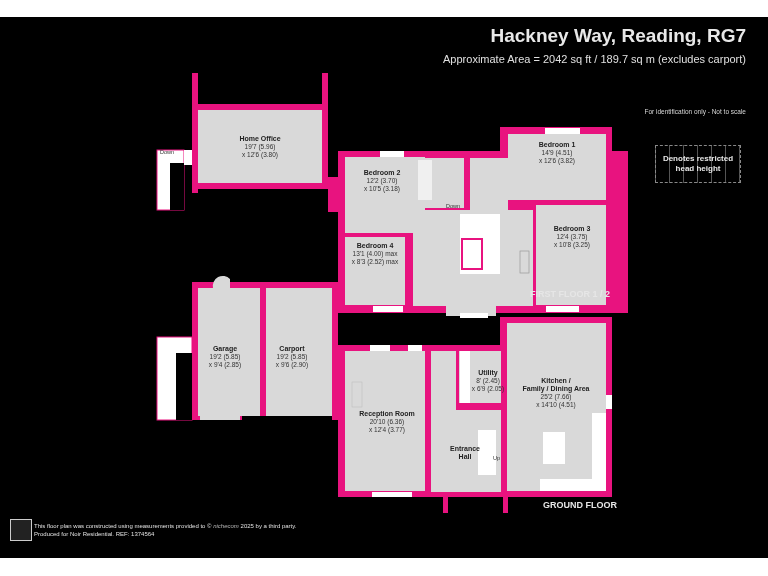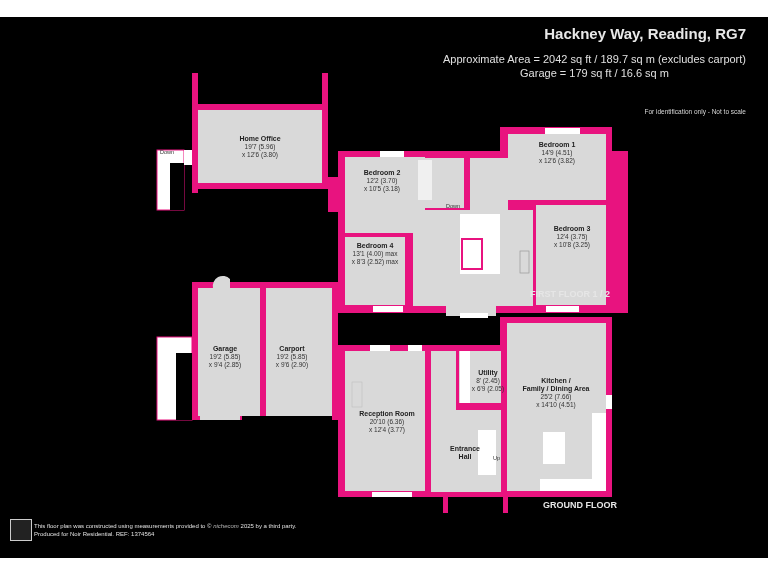--- a/index.html
+++ b/index.html
@@ -1,19 +1,19 @@
 <!DOCTYPE html>
 <html><head>
 <meta charset="utf-8">
 <style>
   html,body{margin:0;padding:0;background:#ffffff;}
   body{width:768px;height:576px;position:relative;overflow:hidden;font-family:"Liberation Sans",sans-serif;}
   .canvas{position:absolute;left:0;top:17px;width:768px;height:541px;background:#000;}
   .abs{position:absolute;}
-  .title{right:22px;top:8px;color:#e8e8e8;font-size:15px;font-weight:bold;white-space:nowrap;text-align:right;}
+  .title{right:22px;top:8px;color:#e8e8e8;font-size:19px;font-weight:bold;white-space:nowrap;text-align:right;}
   .area-lines{right:22px;top:36px;color:#e0e0e0;font-size:11px;line-height:13.5px;text-align:center;white-space:nowrap;}
   .ident{right:22px;top:91px;color:#d8d8d8;font-size:6.5px;text-align:right;white-space:nowrap;}
   .legend{left:655px;top:128px;width:84px;height:36px;border:1px dashed #888;color:#e8e8e8;font-size:8px;font-weight:bold;text-align:center;display:flex;flex-direction:column;justify-content:center;line-height:10px;
     background-image:linear-gradient(90deg,transparent 13px,#555 13px,#555 14px,transparent 14px);background-size:14px 100%;}
   .floor-label{color:#e6e6e6;font-size:9px;font-weight:bold;white-space:nowrap;}
   svg{position:absolute;left:0;top:0;}
   .room-label{position:absolute;text-align:center;color:#333;font-size:6.5px;line-height:8px;white-space:nowrap;transform:translateX(-50%);}
   .room-label .rn{font-weight:bold;color:#222;font-size:7px;}
   .tiny{position:absolute;font-size:5.5px;color:#333;}
   .footer{left:34px;top:505px;color:#e0e0e0;font-size:6px;line-height:8px;white-space:nowrap;}
@@ -108,24 +108,27 @@
     <rect x="540" y="462" width="60" height="12" fill="#fff"></rect>
     <rect x="606" y="378" width="6" height="14" fill="#fff"></rect>
 
     <rect x="443" y="480" width="5" height="16" fill="#e8137f"></rect>
     <rect x="503" y="480" width="5" height="16" fill="#e8137f"></rect>
   </svg>
 
   <div class="abs title">Hackney Way, Reading, RG7</div>
   <div class="abs area-lines">
     <div>Approximate Area = 2042 sq ft / 189.7 sq m (excludes carport)</div>
-    <div>Garage = 179 sq ft / 16.6 sq m</div>
   </div>
   <div class="abs ident">For identification only - Not to scale</div>
 
+  <div class="abs legend">
+    <span>Denotes restricted</span>
+    <span>head height</span>
+  </div>
 
   <div class="room-label" style="left:260px;top:118px;">
     <div class="rn">Home Office</div>
     <div>19'7 (5.96)</div>
     <div>x 12'6 (3.80)</div>
   </div>
   <div class="tiny" style="left:160px;top:132px;">Down</div>
 
   <div class="room-label" style="left:557px;top:124px;">
     <div class="rn">Bedroom 1</div>

